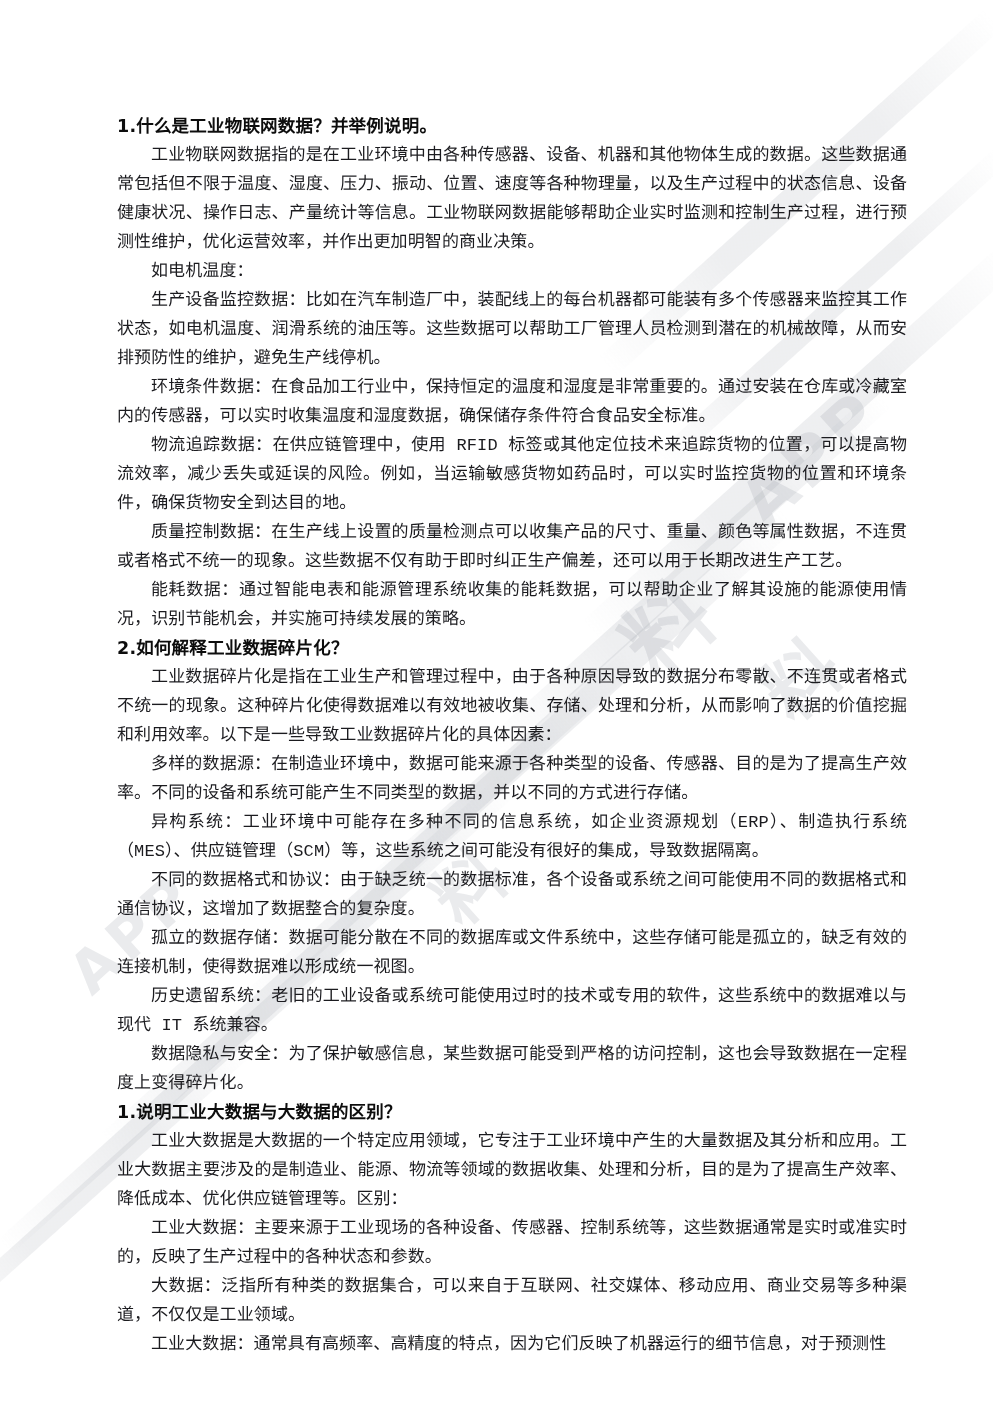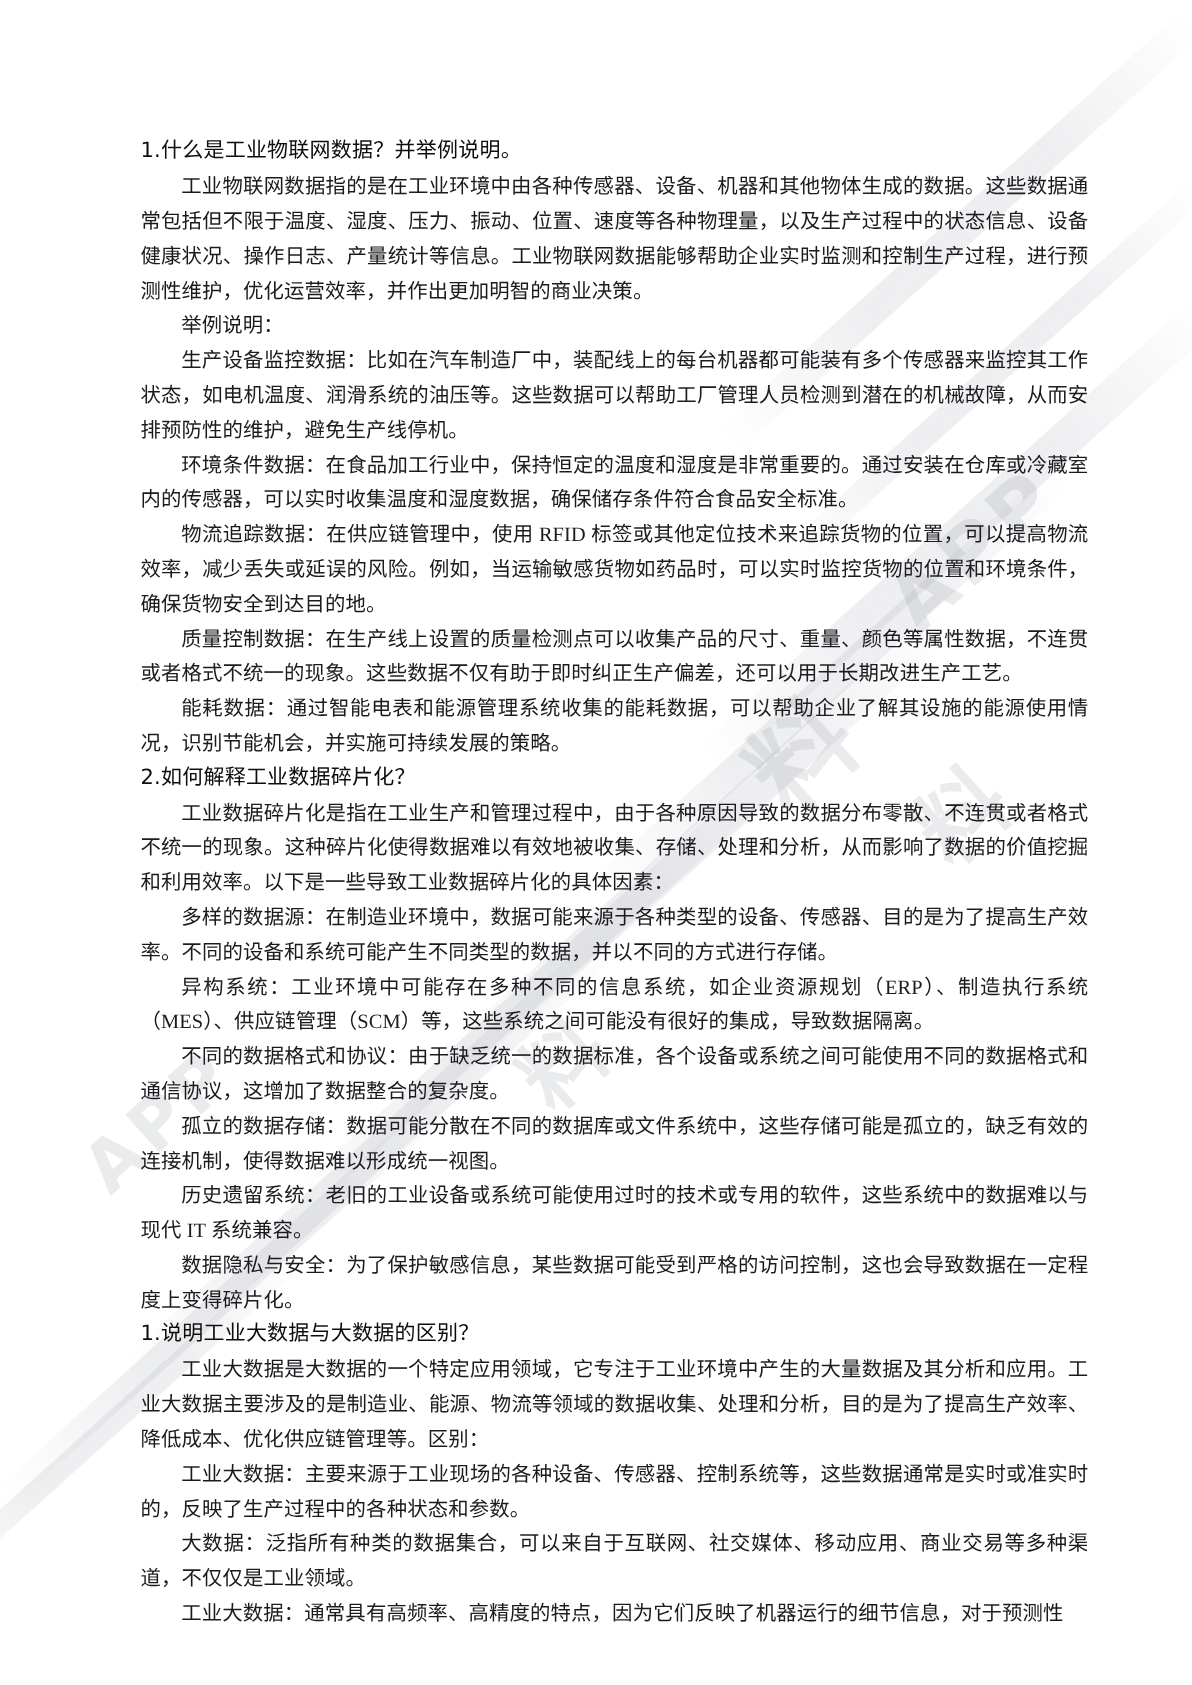--- a/index.html
+++ b/index.html
@@ -53,31 +53,31 @@
   }
   .content {
     position: absolute;
     left: 117px;
     top: 112px;
     width: 790px;
   }
 
   h2.section-heading {
     font-family: "DejaVu Sans", "Liberation Sans", sans-serif;
-    font-weight: 400;
+    font-weight: 700;
     font-size: 17.5px;
     line-height: 29px;
     margin: 0;
     padding: 0;
     color: #0d0d0d;
     letter-spacing: 0.2px;
   }
 
   p.para {
-    font-family: Liberation Serif, serif;
+    font-family: Liberation Mono, monospace;
     font-size: 17px;
     line-height: 29px;
     margin: 0;
     padding: 0;
     text-align: justify;
     text-justify: inter-ideograph;
     color: #1b1b1f;
     letter-spacing: 0.1px;
   }
   p.para.indent    { text-indent: 2em; }
@@ -104,21 +104,21 @@
   <div class="wm-glyph" style="left:430px; top:830px; font-size:70px; transform:rotate(-42deg);">料</div>
 </div>
 
 <div class="page">
   <div class="content">
 
     <h2 class="section-heading">1.什么是工业物联网数据？并举例说明。</h2>
 
     <p class="para indent">工业物联网数据指的是在工业环境中由各种传感器、设备、机器和其他物体生成的数据。这些数据通常包括但不限于温度、湿度、压力、振动、位置、速度等各种物理量，以及生产过程中的状态信息、设备健康状况、操作日志、产量统计等信息。工业物联网数据能够帮助企业实时监测和控制生产过程，进行预测性维护，优化运营效率，并作出更加明智的商业决策。</p>
 
-    <p class="para sublabel">举例说明：</p>
+    <p class="para sublabel">如电机温度：</p>
 
     <p class="para indent">生产设备监控数据：比如在汽车制造厂中，装配线上的每台机器都可能装有多个传感器来监控其工作状态，如电机温度、润滑系统的油压等。这些数据可以帮助工厂管理人员检测到潜在的机械故障，从而安排预防性的维护，避免生产线停机。</p>
 
     <p class="para indent">环境条件数据：在食品加工行业中，保持恒定的温度和湿度是非常重要的。通过安装在仓库或冷藏室内的传感器，可以实时收集温度和湿度数据，确保储存条件符合食品安全标准。</p>
 
     <p class="para indent">物流追踪数据：在供应链管理中，使用 RFID 标签或其他定位技术来追踪货物的位置，可以提高物流效率，减少丢失或延误的风险。例如，当运输敏感货物如药品时，可以实时监控货物的位置和环境条件，确保货物安全到达目的地。</p>
 
     <p class="para indent">质量控制数据：在生产线上设置的质量检测点可以收集产品的尺寸、重量、颜色等属性数据，不连贯或者格式不统一的现象。这些数据不仅有助于即时纠正生产偏差，还可以用于长期改进生产工艺。</p>
 
     <p class="para indent">能耗数据：通过智能电表和能源管理系统收集的能耗数据，可以帮助企业了解其设施的能源使用情况，识别节能机会，并实施可持续发展的策略。</p>

